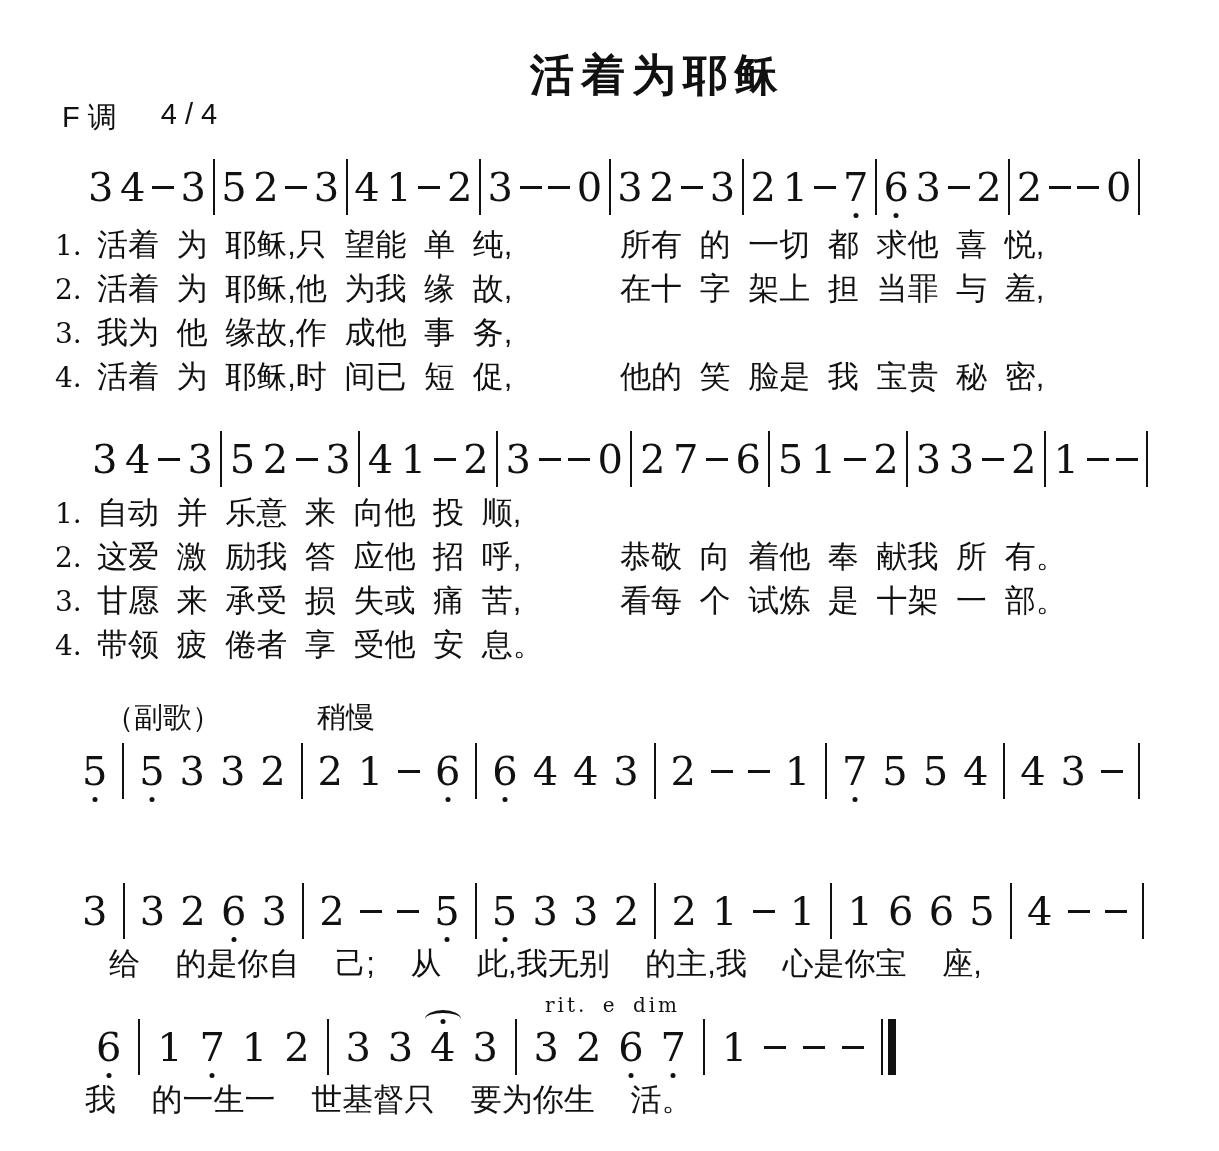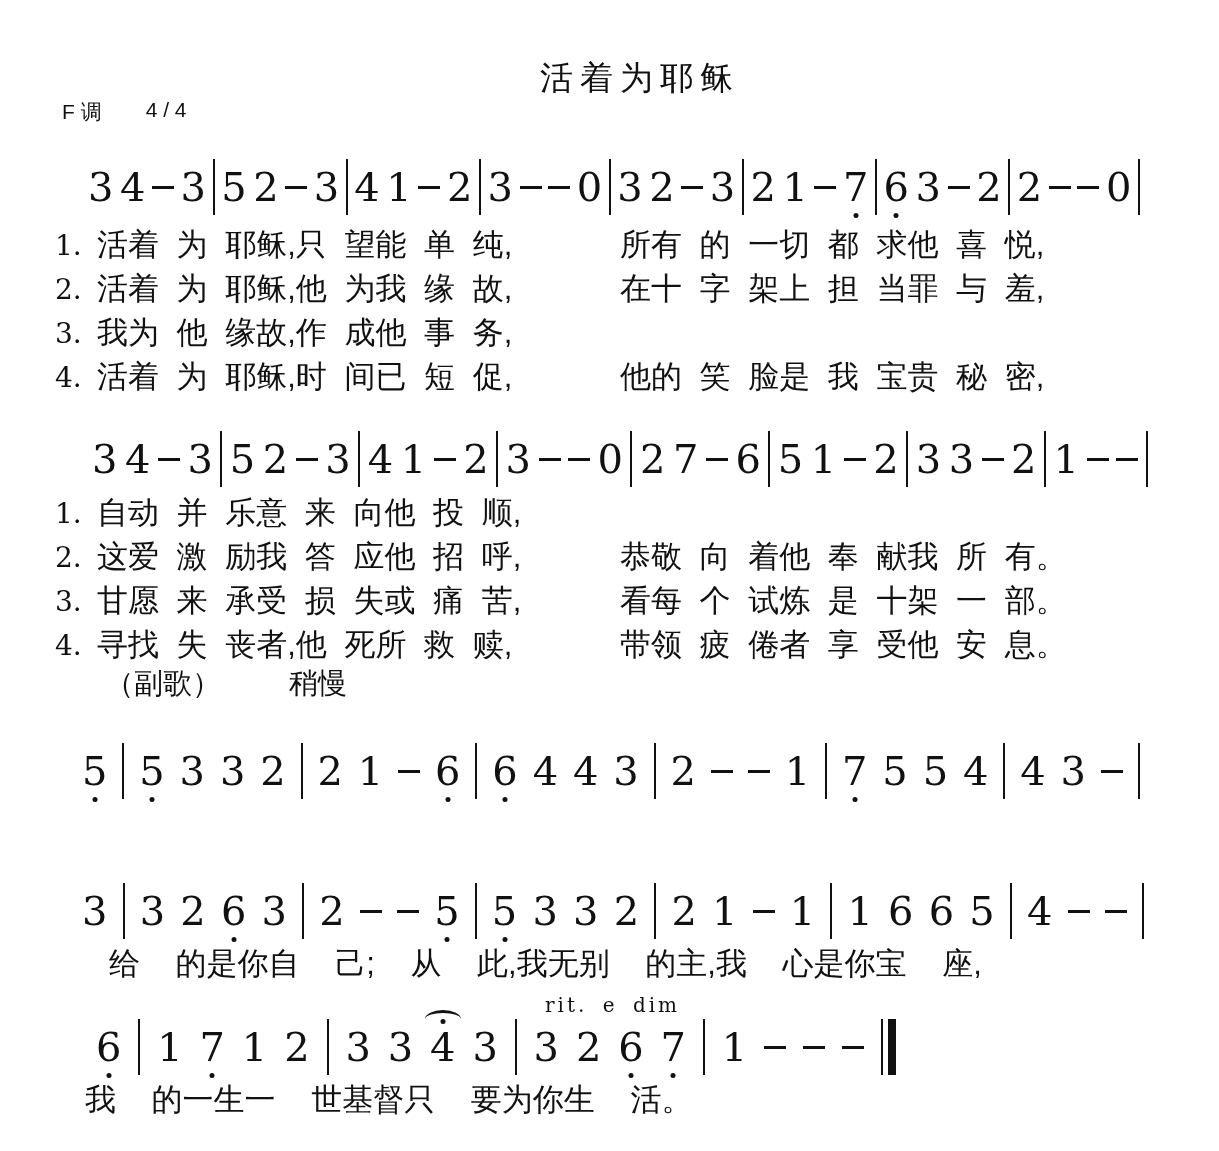--- a/index.html
+++ b/index.html
@@ -4,27 +4,27 @@
 <style>
   html,body{margin:0;padding:0;background:#fff;}
   .page{
     position:relative;
     width:1219px;height:1151px;
     background:#fff;color:#111;
     font-family:"Liberation Sans","DejaVu Sans",sans-serif;
     overflow:hidden;
   }
   .title{
-    position:absolute;top:44px;left:528px;margin:12px;
-    font-size:33px;font-weight:normal;letter-spacing:7px;
+    position:absolute;top:44px;left:528px;margin:2px;
+    font-size:44px;font-weight:bold;letter-spacing:7px;
     font-family:"Liberation Sans","DejaVu Sans",sans-serif;
   }
   .keytime{
     position:absolute;top:98px;left:62px;
-    display:flex;gap:44px;font-size:21px;
+    display:flex;gap:44px;font-size:29px;
   }
   
   .notation{
     position:absolute;height:58px;
     display:flex;align-items:center;justify-content:space-between;
     font-family:"DejaVu Serif","Liberation Serif",serif;
     font-size:40px;
   }
   .note{position:relative;line-height:1;}
   .note.low::after{
@@ -48,22 +48,22 @@
   .verses{
     position:absolute;left:55px;width:1130px;
     display:flex;flex-direction:column;gap:9px;
     font-size:31px;line-height:34px;
   }
   .verse-line{display:flex;align-items:baseline;white-space:pre;}
   .vnum{width:42px;flex:none;font-size:28px;font-family:"DejaVu Serif","Liberation Serif",serif;}
   .vleft{width:523px;flex:none;word-spacing:9px;}
   .vright{word-spacing:9px;}
   .chorus-head{
-    position:absolute;top:664px;left:105px;
-    display:flex;gap:68px;font-size:29px;
+    position:absolute;top:698px;left:105px;
+    display:flex;gap:96px;font-size:29px;
   }
   .lyric{
     position:absolute;left:85px;
     font-size:31px;line-height:36px;white-space:pre;word-spacing:27px;
   }
   .rit{
     position:absolute;top:993px;left:545px;
     font-size:20px;letter-spacing:3px;word-spacing:6px;
     font-family:"DejaVu Serif","Liberation Serif",serif;
   }
@@ -169,21 +169,21 @@
       <span class="note">1</span>
       <span class="dash"></span>
       <span class="dash"></span>
       <span class="bar"></span>
     </div>
 
   <div class="verses" id="vb1" style="top:496px;">
       <div class="verse-line"><span class="vnum">1.</span><span class="vleft">自动 并 乐意 来 向他 投 顺,</span></div>
       <div class="verse-line"><span class="vnum">2.</span><span class="vleft">这爱 激 励我 答 应他 招 呼,</span><span class="vright">恭敬 向 着他 奉 献我 所 有。</span></div>
       <div class="verse-line"><span class="vnum">3.</span><span class="vleft">甘愿 来 承受 损 失或 痛 苦,</span><span class="vright">看每 个 试炼 是 十架 一 部。</span></div>
-      <div class="verse-line"><span class="vnum">4.</span><span class="vleft">寻找 失 丧者,他 死所 救 赎,</span><span class="vright">带领 疲 倦者 享 受他 安 息。</span></div>
+      <div class="verse-line"><span class="vnum">4.</span><span class="vright">带领 疲 倦者 享 受他 安 息。</span></div>
     </div>
 
   <div class="chorus-head">
     <span>（副歌）</span>
     <span>稍慢</span>
   </div>
 
   <div class="notation" id="nl2" style="top:742px;left:82px;width:1058px;">
       <span class="note low">5</span>
       <span class="bar"></span>

